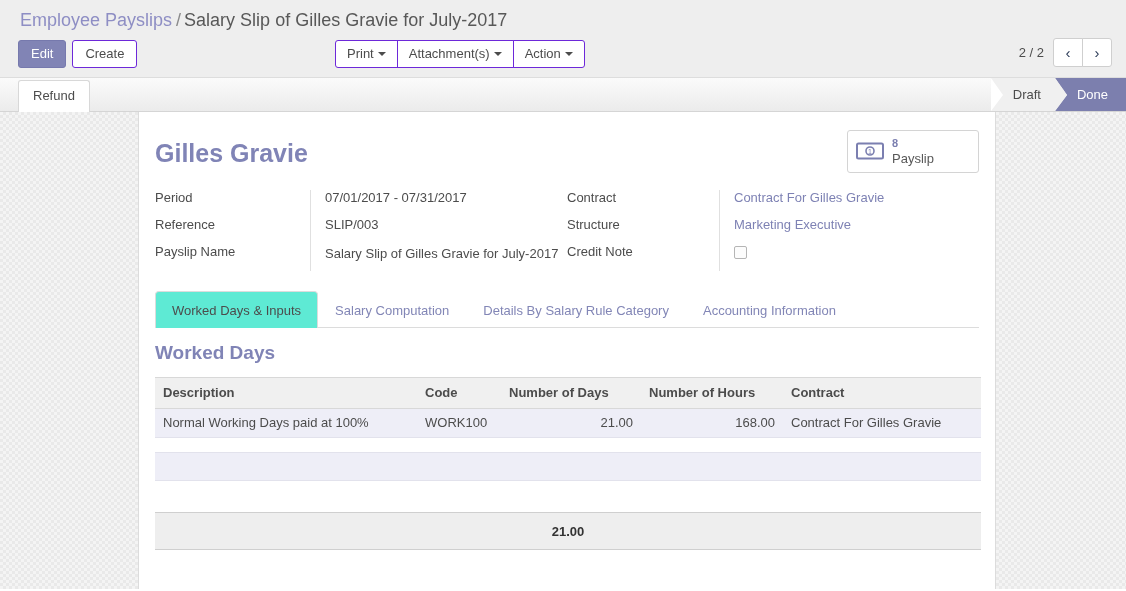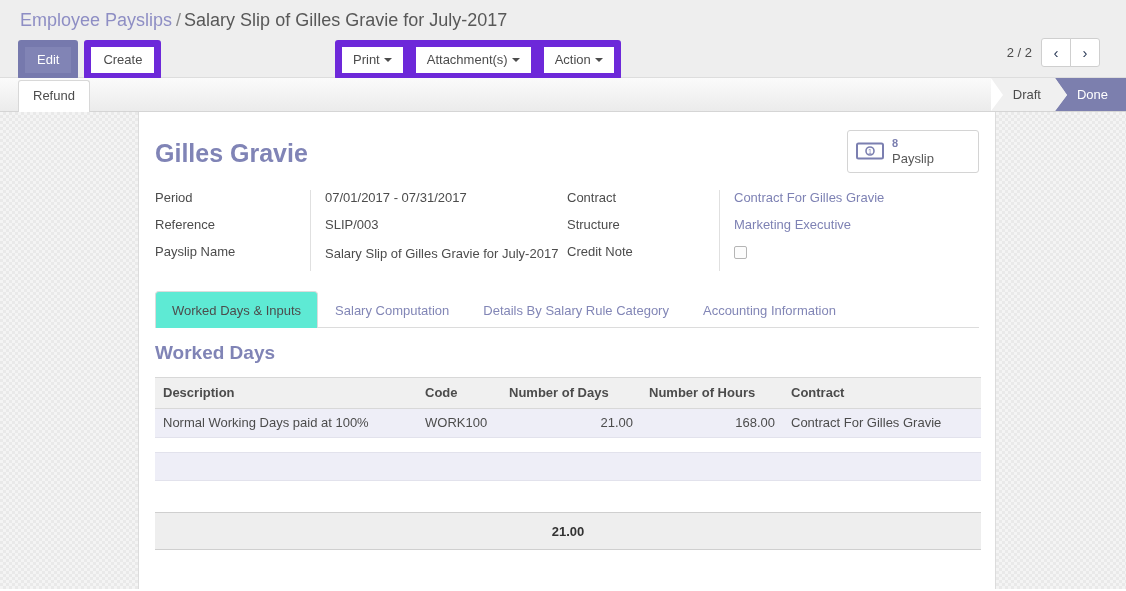--- a/index.html
+++ b/index.html
@@ -50,21 +50,21 @@
     top: 40px;
     display: flex;
     gap: 6px;
   }
   .btn {
     font-family: "Liberation Sans", sans-serif;
     font-size: 13px;
     line-height: 15px;
     padding: 5px 12px 6px 12px;
     border-radius: 3px;
-    border: 7px solid #6d28d9;
+    border: 1px solid #6d28d9;
     background: #ffffff;
     color: #4c4c4c;
     cursor: pointer;
     white-space: nowrap;
   }
   .btn-primary {
     background: #8184b5;
     border-color: #7679ad;
     color: #ffffff;
   }
@@ -93,21 +93,21 @@
     height: 0;
     margin-left: 4px;
     vertical-align: 2px;
     border-left: 4px solid transparent;
     border-right: 4px solid transparent;
     border-top: 4px solid #4c4c4c;
   }
 
   .pager {
     position: absolute;
-    right: 26px;
+    right: 14px;
     top: 38px;
     display: flex;
     align-items: center;
     gap: 9px;
   }
   .pager-label {
     font-size: 13px;
     color: #4c4c4c;
   }
   .pager-btns {

